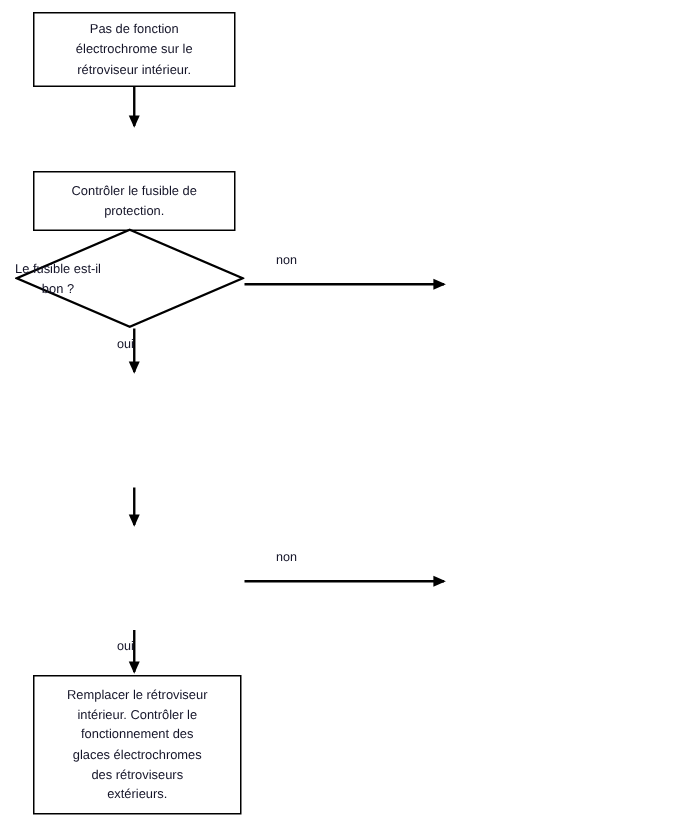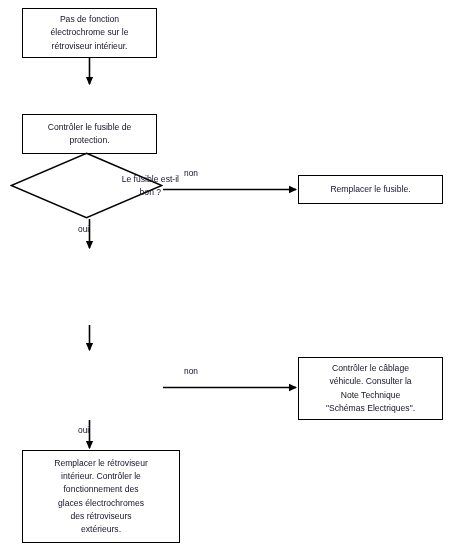--- a/index.html
+++ b/index.html
@@ -37,27 +37,27 @@
     position: absolute;
   }
   .diamond-wrap svg {
     position: absolute;
     left: 0;
     top: 0;
     display: block;
   }
   .diamond-label {
     position: absolute;
-    left: 16px;
+    left: 0;
     top: 0;
     width: 100%;
     height: 100%;
     display: flex;
     align-items: center;
-    justify-content: flex-end;
+    justify-content: flex-start;
     text-align: center;
     color: #141428;
     font-size: 8.6px;
     line-height: 12.4px;
   }
   .edge-label {
     position: absolute;
     color: #141428;
     font-size: 8.4px;
     line-height: 9px;
@@ -111,31 +111,25 @@
 
   <div class="diamond-wrap" style="left:10px; top:152px; width:153px; height:67px;">
     <svg width="153" height="67" viewBox="0 0 153 67">
       <polygon points="76.5,1.2 151.8,33.5 76.5,65.8 1.2,33.5" fill="#ffffff" stroke="#000000" stroke-width="1.5"></polygon>
     </svg>
     <div class="diamond-label">
       <span>Le fusible est-il<br>bon ?</span>
     </div>
   </div>
 
-  <div class="node-box" style="left:298px; top:175px; width:145px; height:29px;">
-    <span class="txt">Remplacer le fusible.</span>
-  </div>
 
 
 
-  <div class="node-box" style="left:298px; top:357px; width:145px; height:63px;">
-    <span class="txt">Contrôler le câblage<br>véhicule. Consulter la<br>Note Technique<br>"Schémas Electriques".</span>
-  </div>
 
-  <div class="node-box" style="left:22px; top:450px; width:158px; height:93px;">
+  <div class="node-box" style="left:22px; top:450px; width:139px; height:93px;">
     <span class="txt">Remplacer le rétroviseur<br>intérieur. Contrôler le<br>fonctionnement des<br>glaces électrochromes<br>des rétroviseurs<br>extérieurs.</span>
   </div>
 
   <div class="edge-label" style="left:163px; top:169px;">non</div>
   <div class="edge-label" style="left:57px; top:225px;">oui</div>
   <div class="edge-label" style="left:163px; top:367px;">non</div>
   <div class="edge-label" style="left:57px; top:426px;">oui</div>
 
 </div>
 

